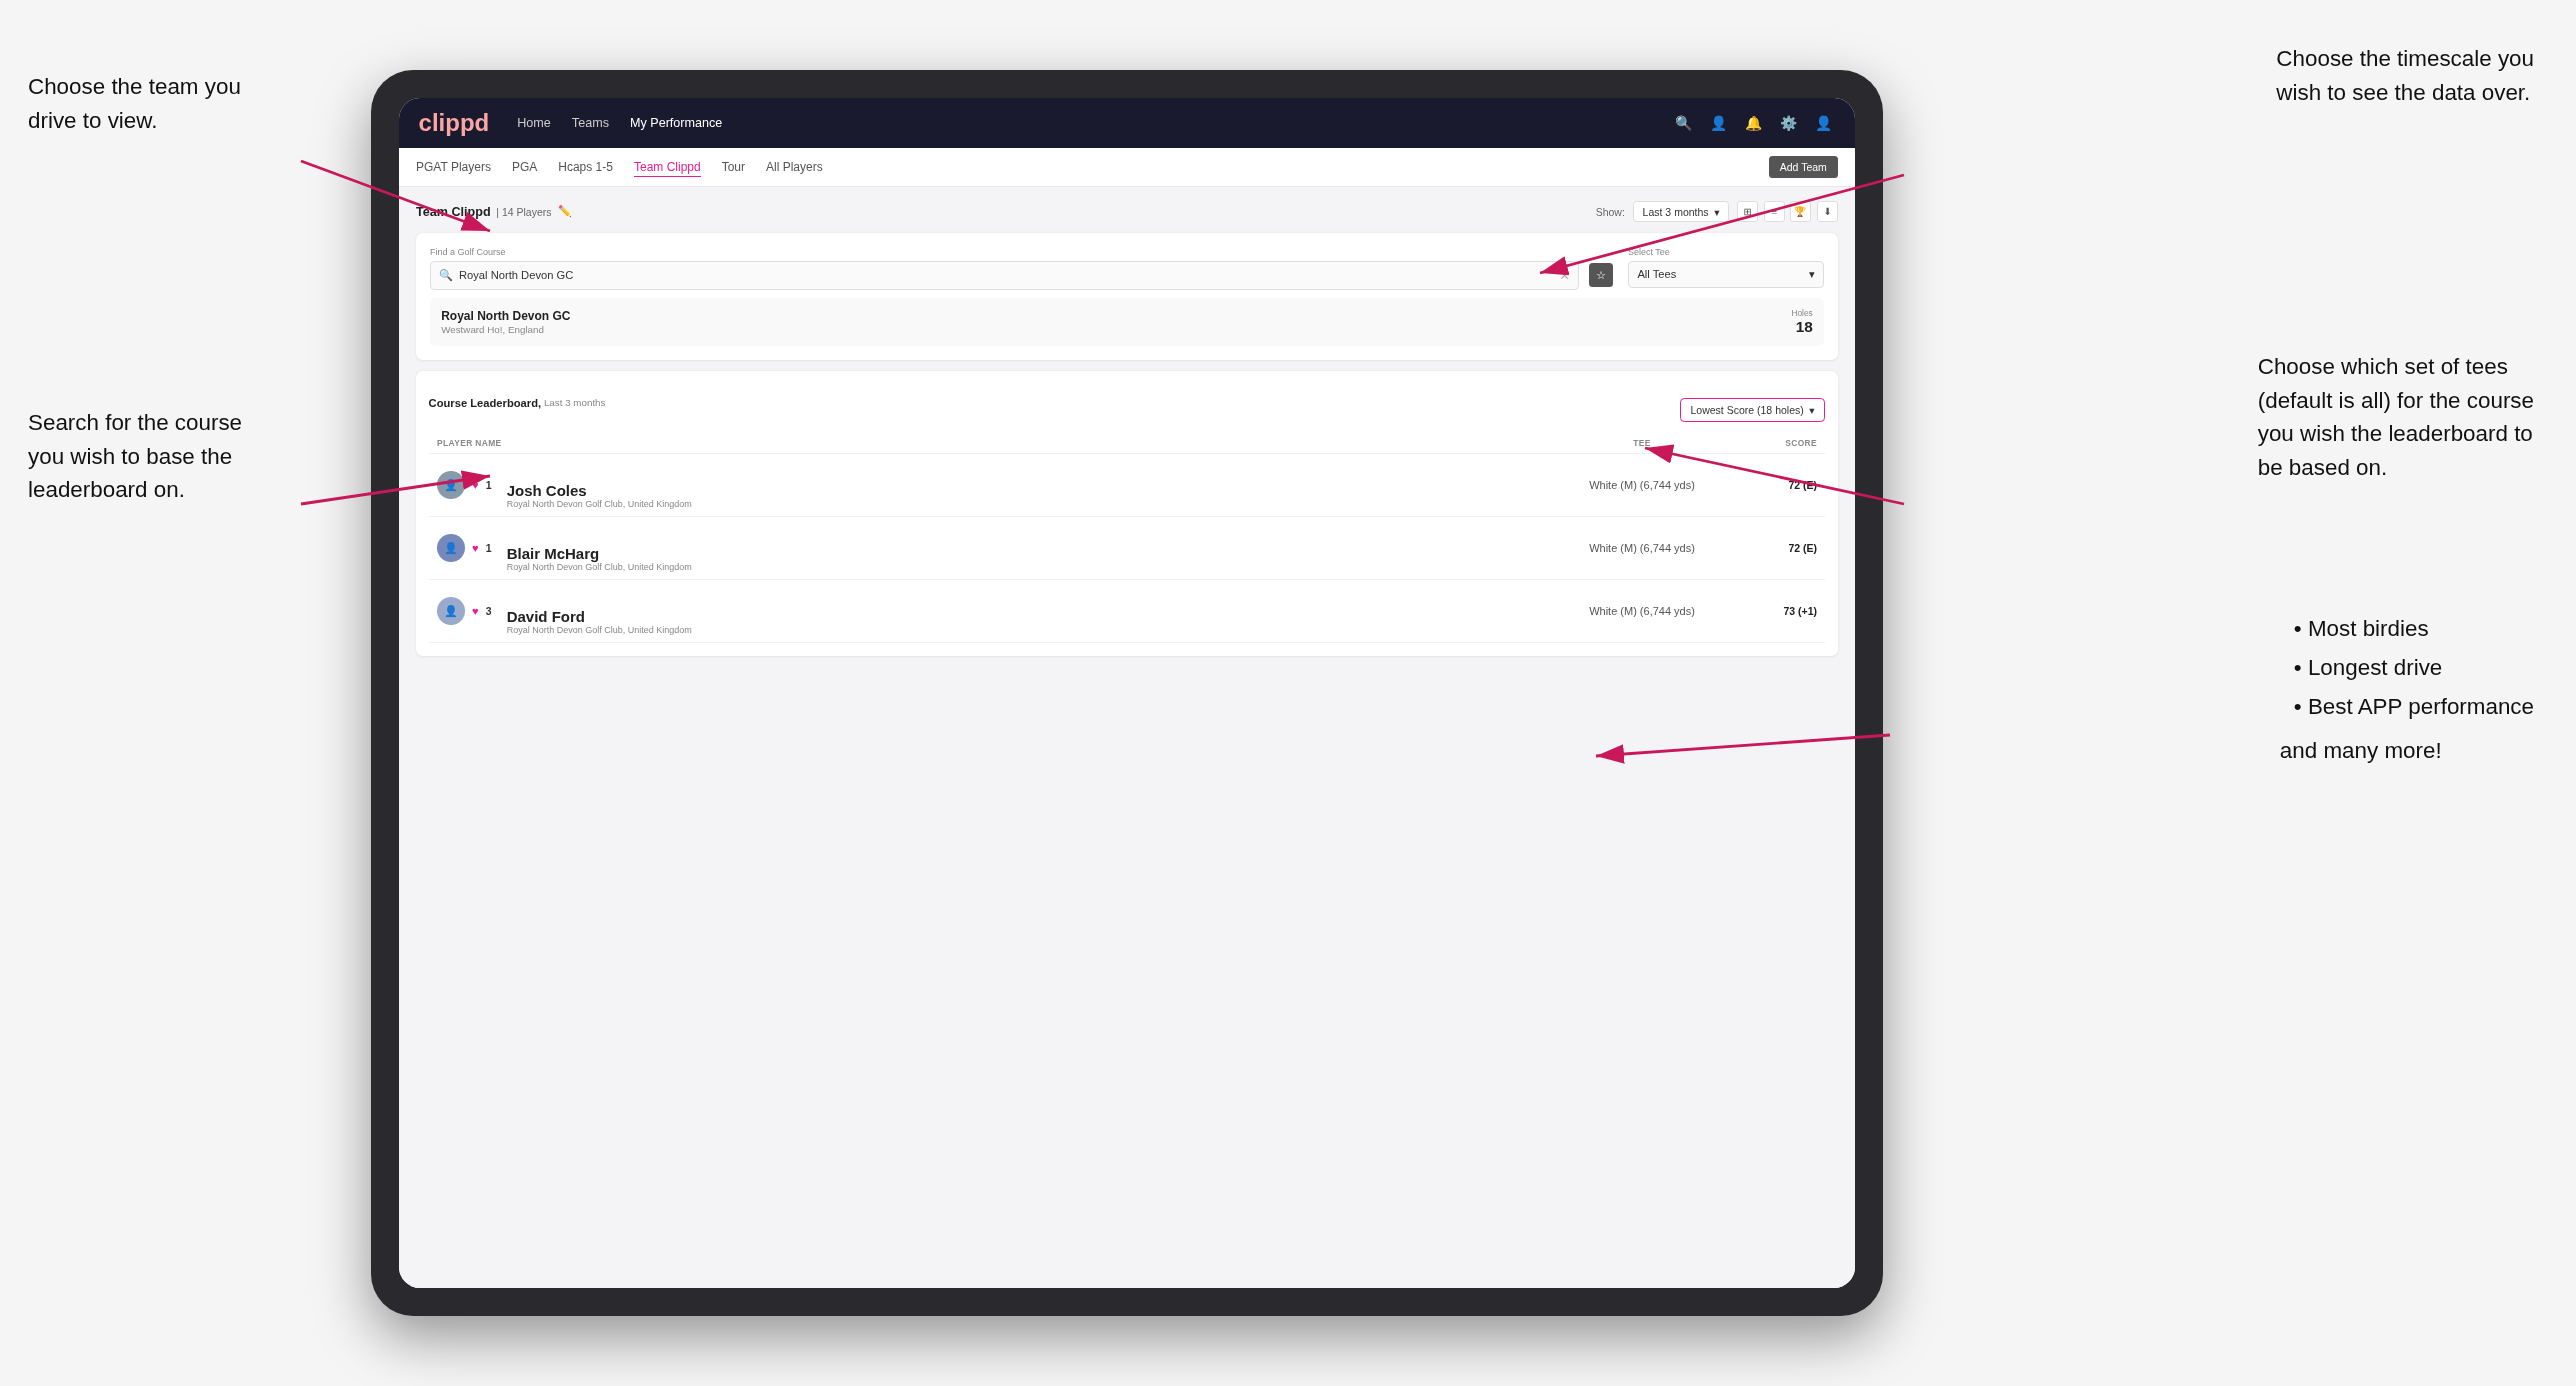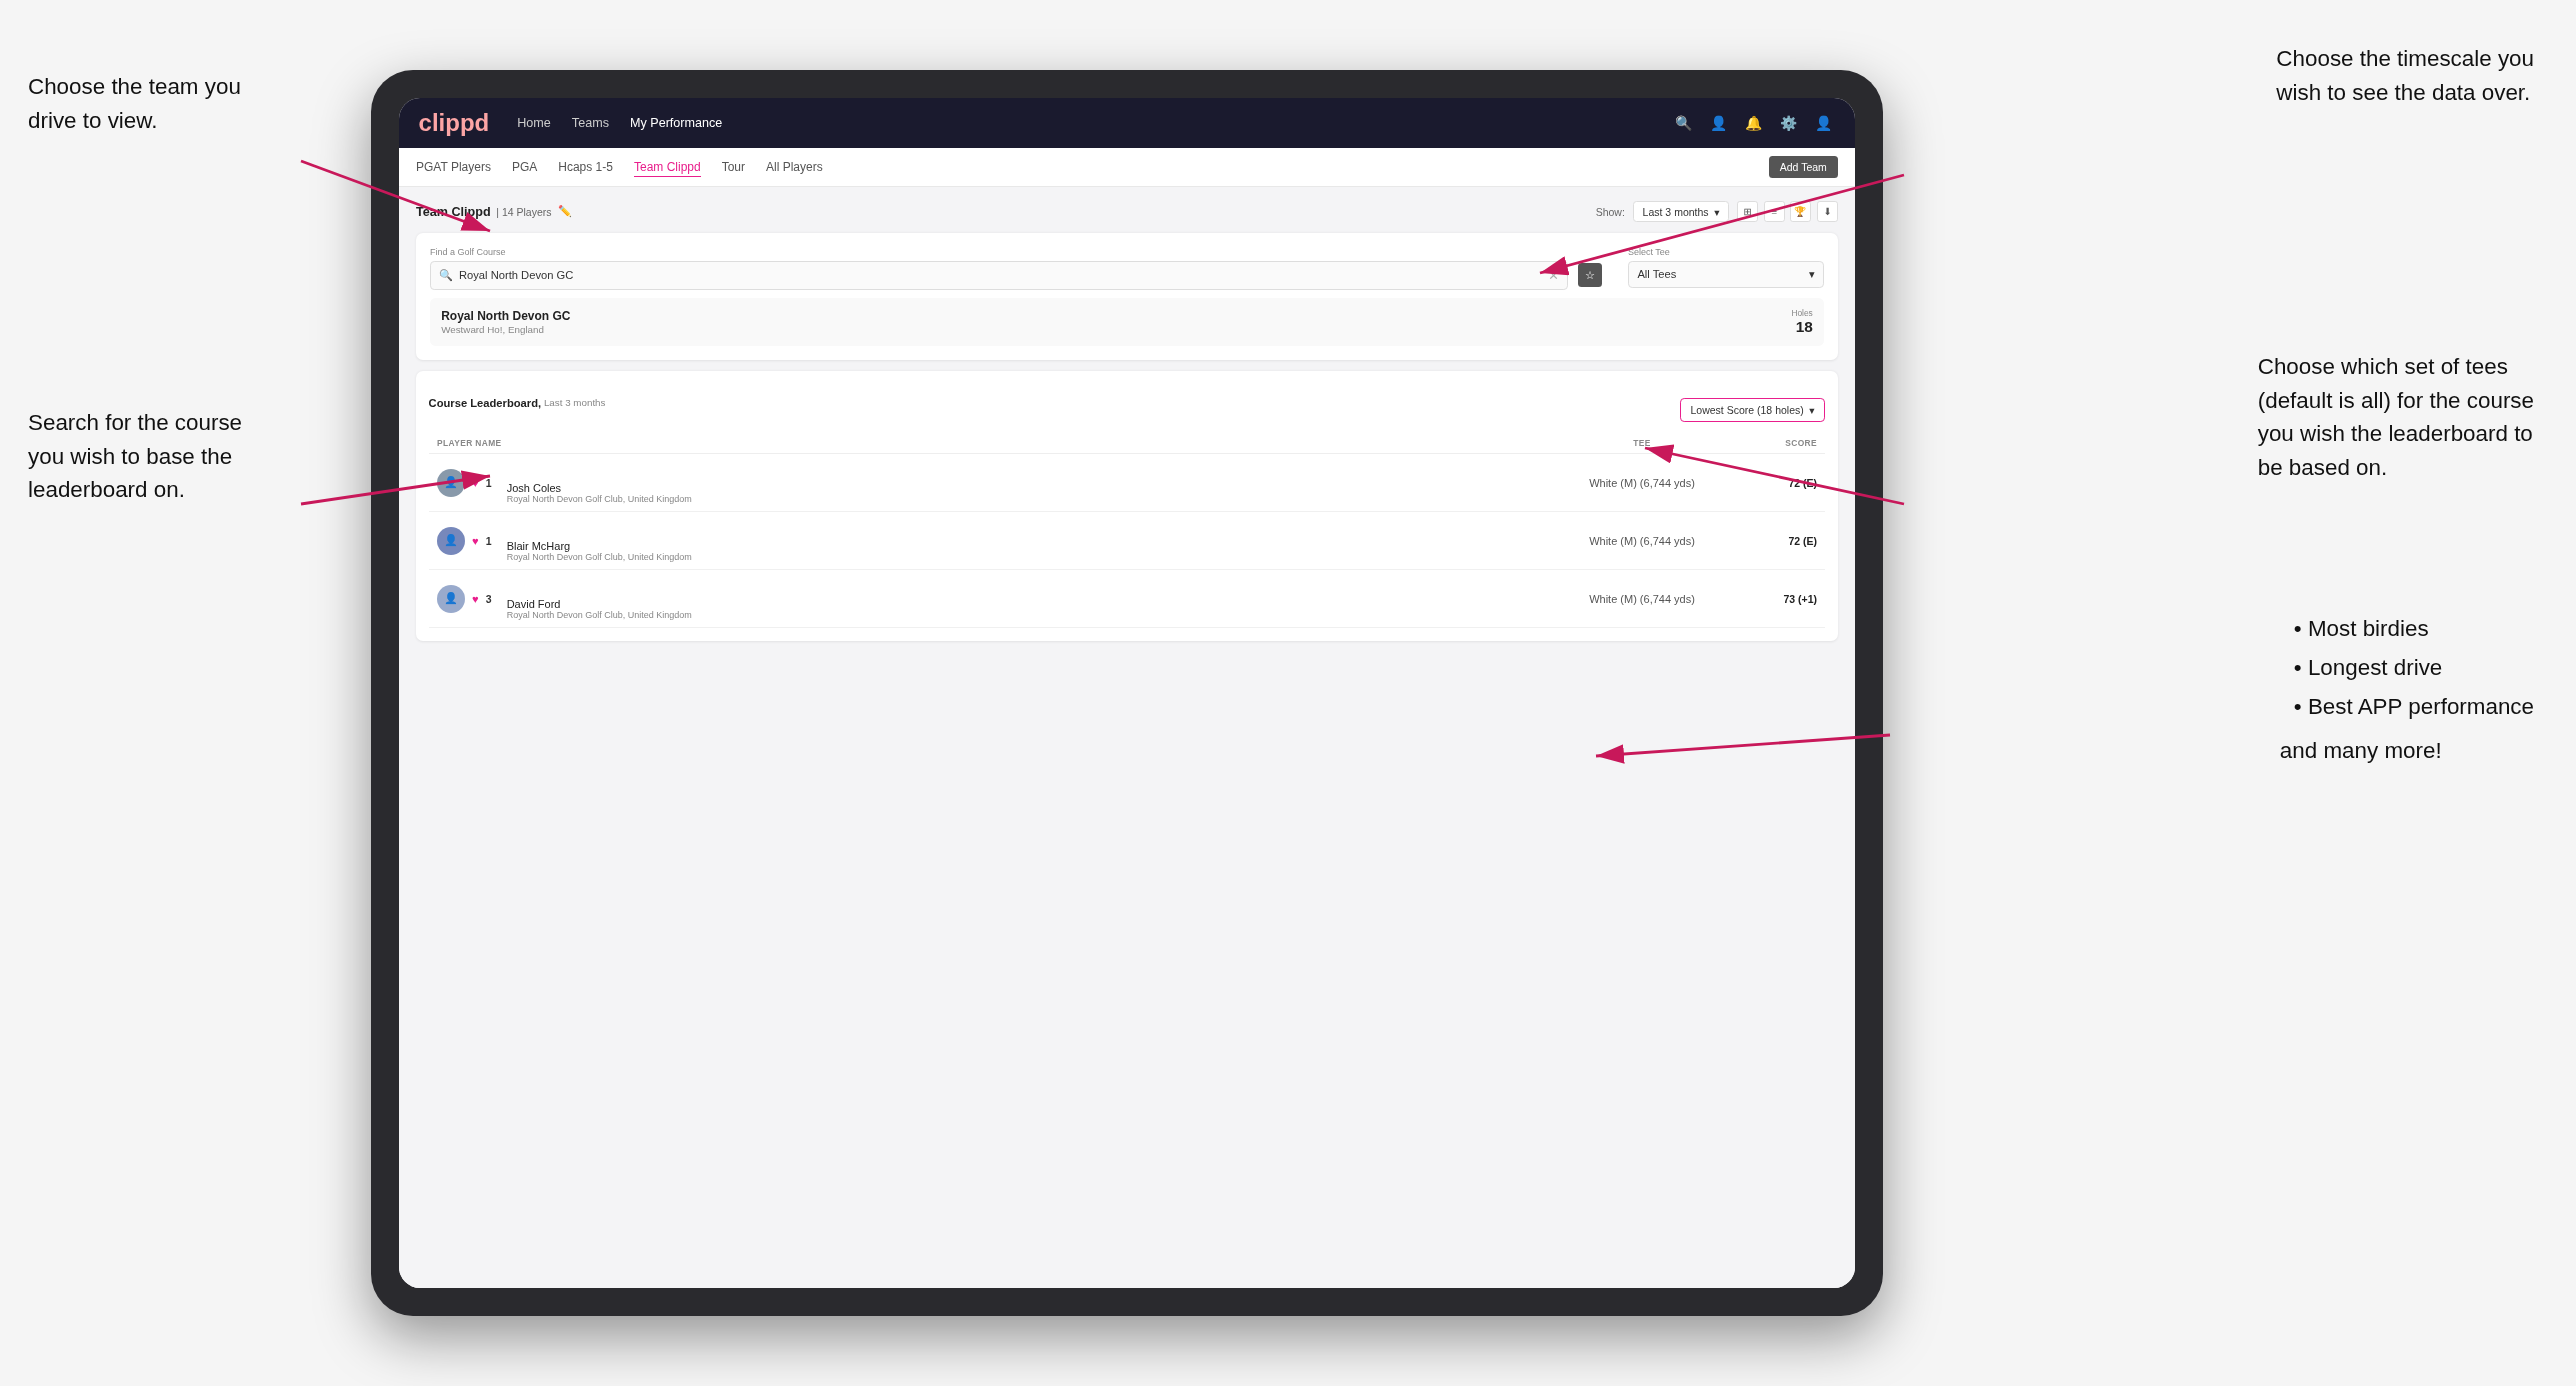--- a/index.html
+++ b/index.html
@@ -212,21 +212,21 @@
     .course-finder {
       background: #fff;
       border-radius: 7px;
       padding: 14px;
       margin-bottom: 11.2px;
       box-shadow: 0 0.7px 2.8px rgba(0,0,0,0.08);
     }
 
     .course-finder-row {
       display: flex;
-      gap: 26px;
+      gap: 15px;
       align-items: flex-start;
     }
 
     .finder-section {
       flex: 1;
     }
 
     .finder-label {
       font-size: 9px;
       color: #888;
@@ -414,21 +414,21 @@
       color: #333;
       width: 14px;
     }
 
     .heart-icon {
       color: #e91e8c;
       font-size: 11.2px;
     }
 
     .player-details {}
-    .player-name { font-size: 11px; font-weight: 400; color: #222; margin-top: 21px; }
+    .player-name { font-size: 15px; font-weight: 700; color: #222; margin-top: 21px; }
     .player-club { font-size: 9px; color: #888; }
 
     .col-tee-val { width: 182px; font-size: 11px; color: #555; text-align: center; }
     .col-score-val { width: 84px; font-size: 10.5px; font-weight: 600; color: #222; text-align: right; }
 
     
     .annotations-layer {
       position: absolute;
       top: 0;
       left: 0;

